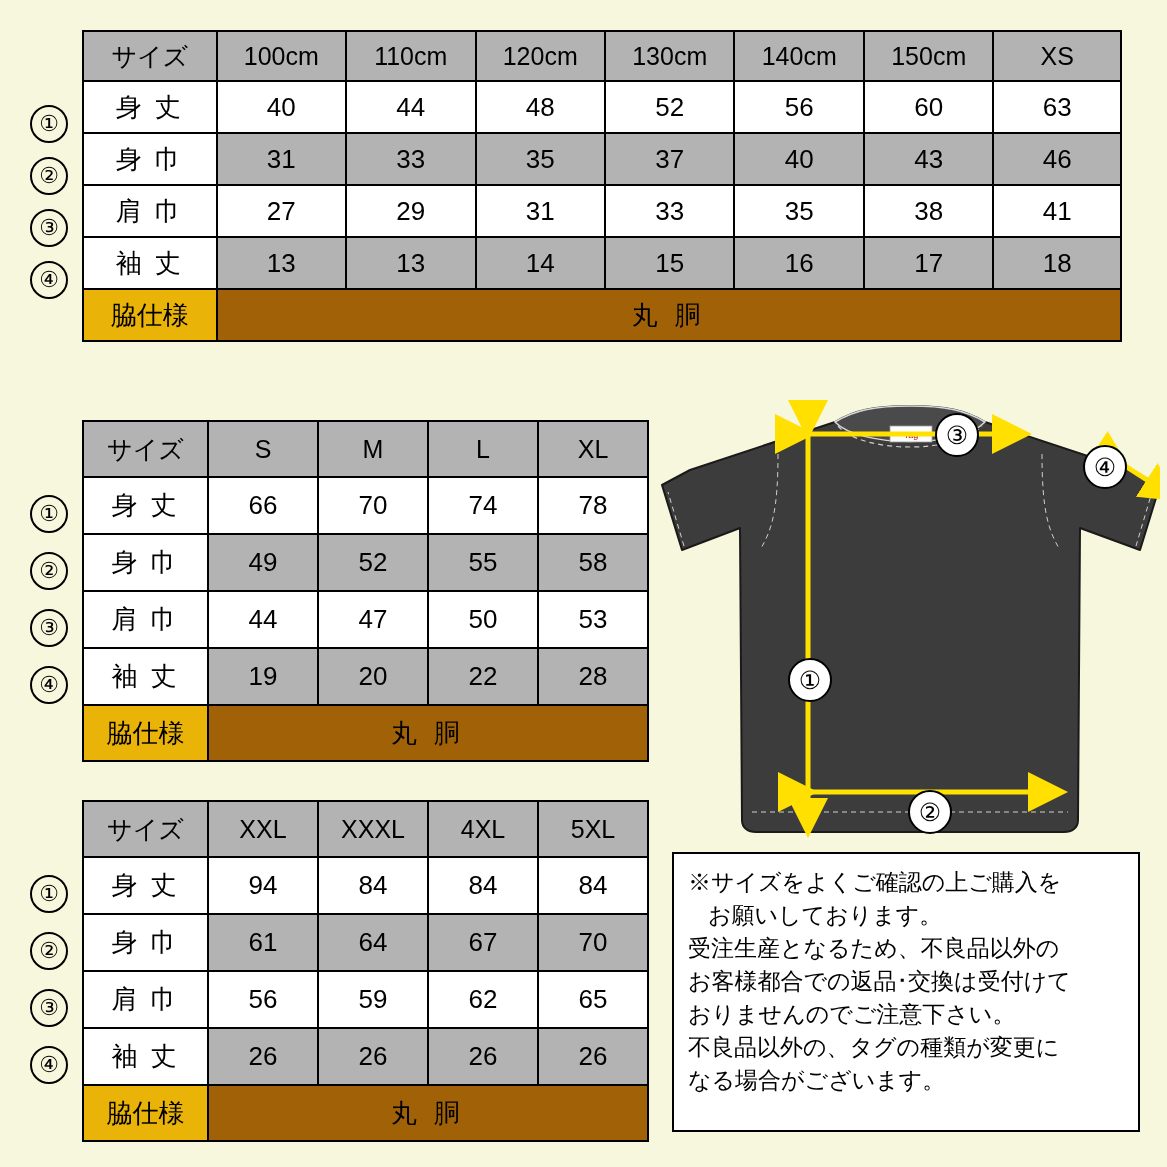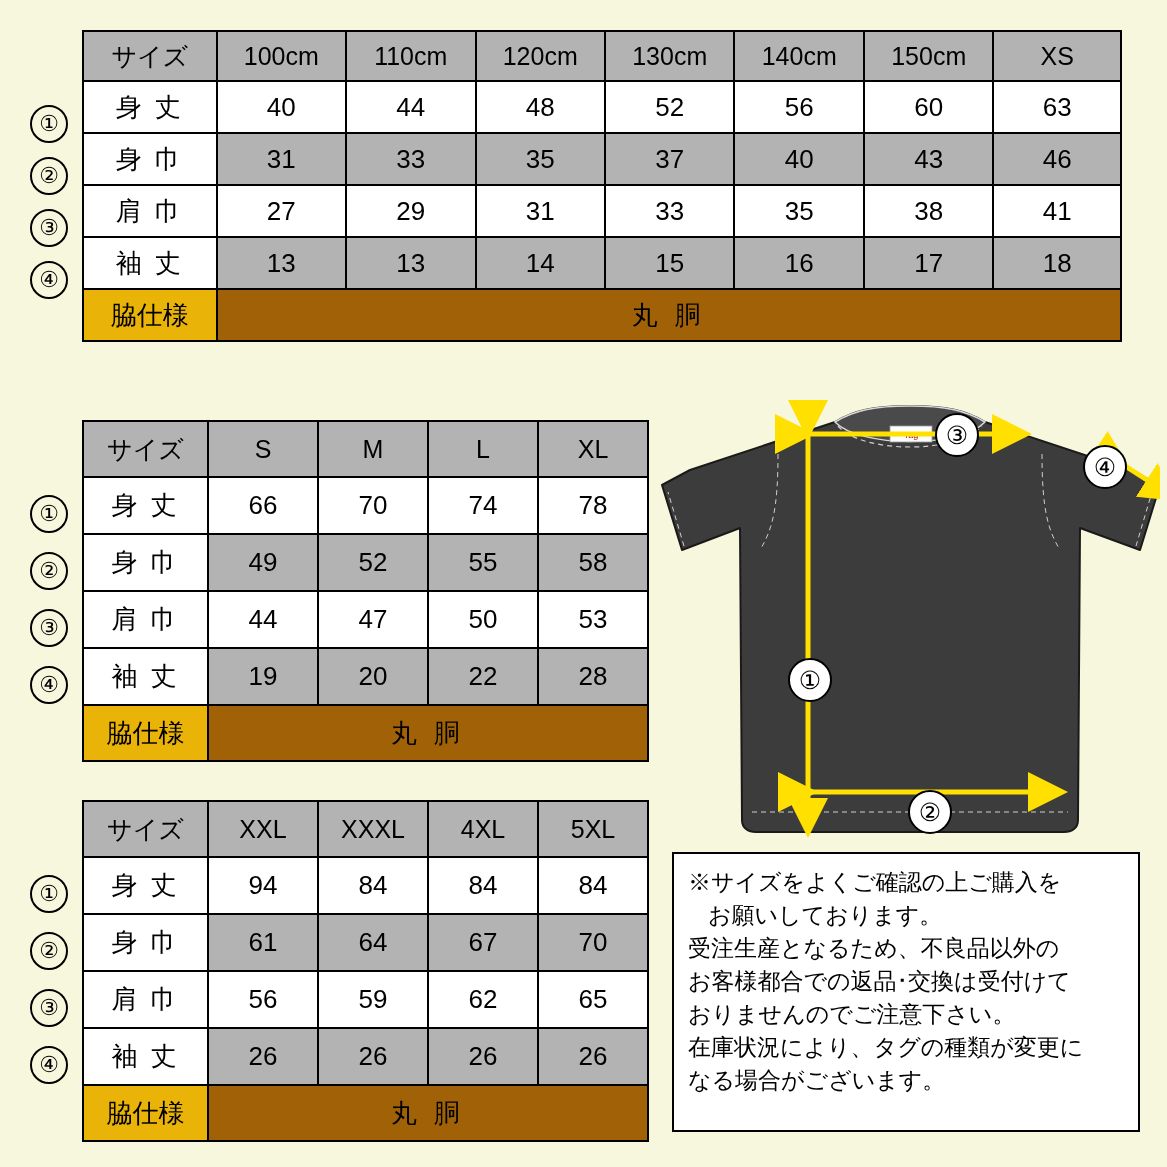--- a/index.html
+++ b/index.html
@@ -389,17 +389,17 @@
     <div class="callout" style="left:128px; top:258px;">①</div>
     <div class="callout" style="left:248px; top:390px;">②</div>
   </div>
 
   <div class="notice">
     <p>※サイズをよくご確認の上ご購入を</p>
     <p class="indent">お願いしております。</p>
     <p>受注生産となるため、不良品以外の</p>
     <p>お客様都合での返品･交換は受付けて</p>
     <p>おりませんのでご注意下さい。</p>
-    <p>在庫状況により、タグの種類が変更に</p>
+    <p>不良品以外の、タグの種類が変更に</p>
     <p>なる場合がございます。</p>
   </div>
 
 </div>
 
 </body></html>

